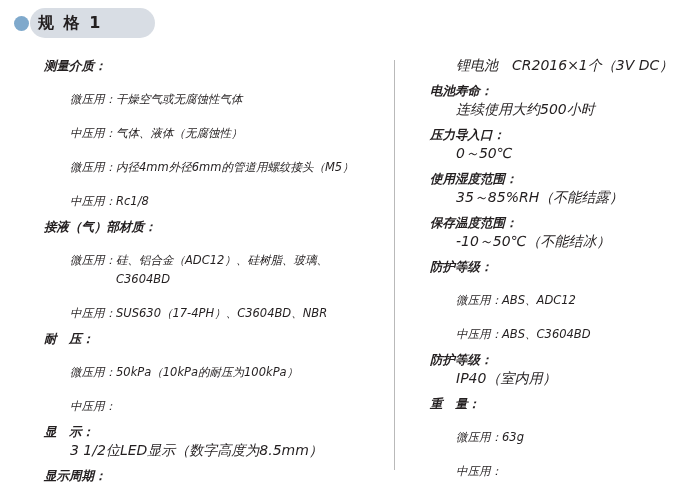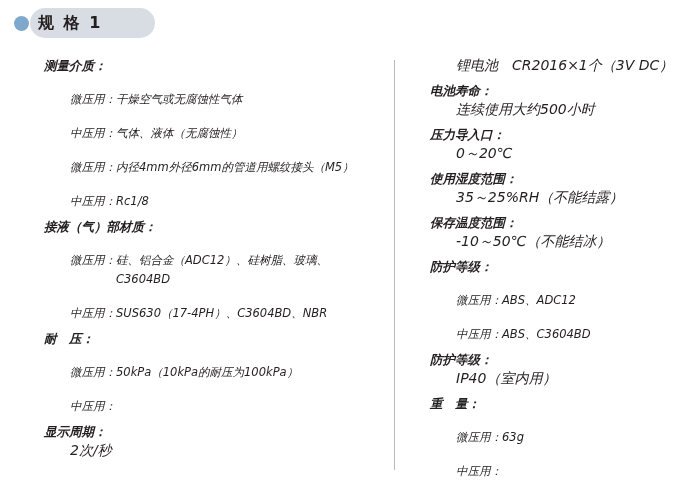--- a/index.html
+++ b/index.html
@@ -178,20 +178,26 @@
           <div class="row">
             <span class="row-label">微压用：</span>
             <span class="row-value">50kPa（10kPa的耐压为100kPa）</span>
           </div>
           <div class="row">
             <span class="row-label">中压用：</span>
           </div>
         </div>
       </div>
       <div class="block">
+        <div class="block-title">显　示：</div>
+        <div class="block-rows">
+          <div class="row-single">3 1/2位LED显示（数字高度为8.5mm）</div>
+        </div>
+      </div>
+      <div class="block">
         <div class="block-title">显示周期：</div>
         <div class="block-rows">
           <div class="row-single">2次/秒</div>
         </div>
       </div>
     </div>
   <div class="col col-right">
       <div class="block">
         <div class="block-rows">
           <div class="row-single">锂电池　CR2016×1个（3V DC）</div>
@@ -199,27 +205,27 @@
       </div>
       <div class="block">
         <div class="block-title">电池寿命：</div>
         <div class="block-rows">
           <div class="row-single">连续使用大约500小时</div>
         </div>
       </div>
       <div class="block">
         <div class="block-title">压力导入口：</div>
         <div class="block-rows">
-          <div class="row-single">0～20℃</div>
+          <div class="row-single">0～50℃</div>
         </div>
       </div>
       <div class="block">
         <div class="block-title">使用湿度范围：</div>
         <div class="block-rows">
-          <div class="row-single">35～25%RH（不能结露）</div>
+          <div class="row-single">35～85%RH（不能结露）</div>
         </div>
       </div>
       <div class="block">
         <div class="block-title">保存温度范围：</div>
         <div class="block-rows">
           <div class="row-single">-10～50℃（不能结冰）</div>
         </div>
       </div>
       <div class="block">
         <div class="block-title">防护等级：</div>

